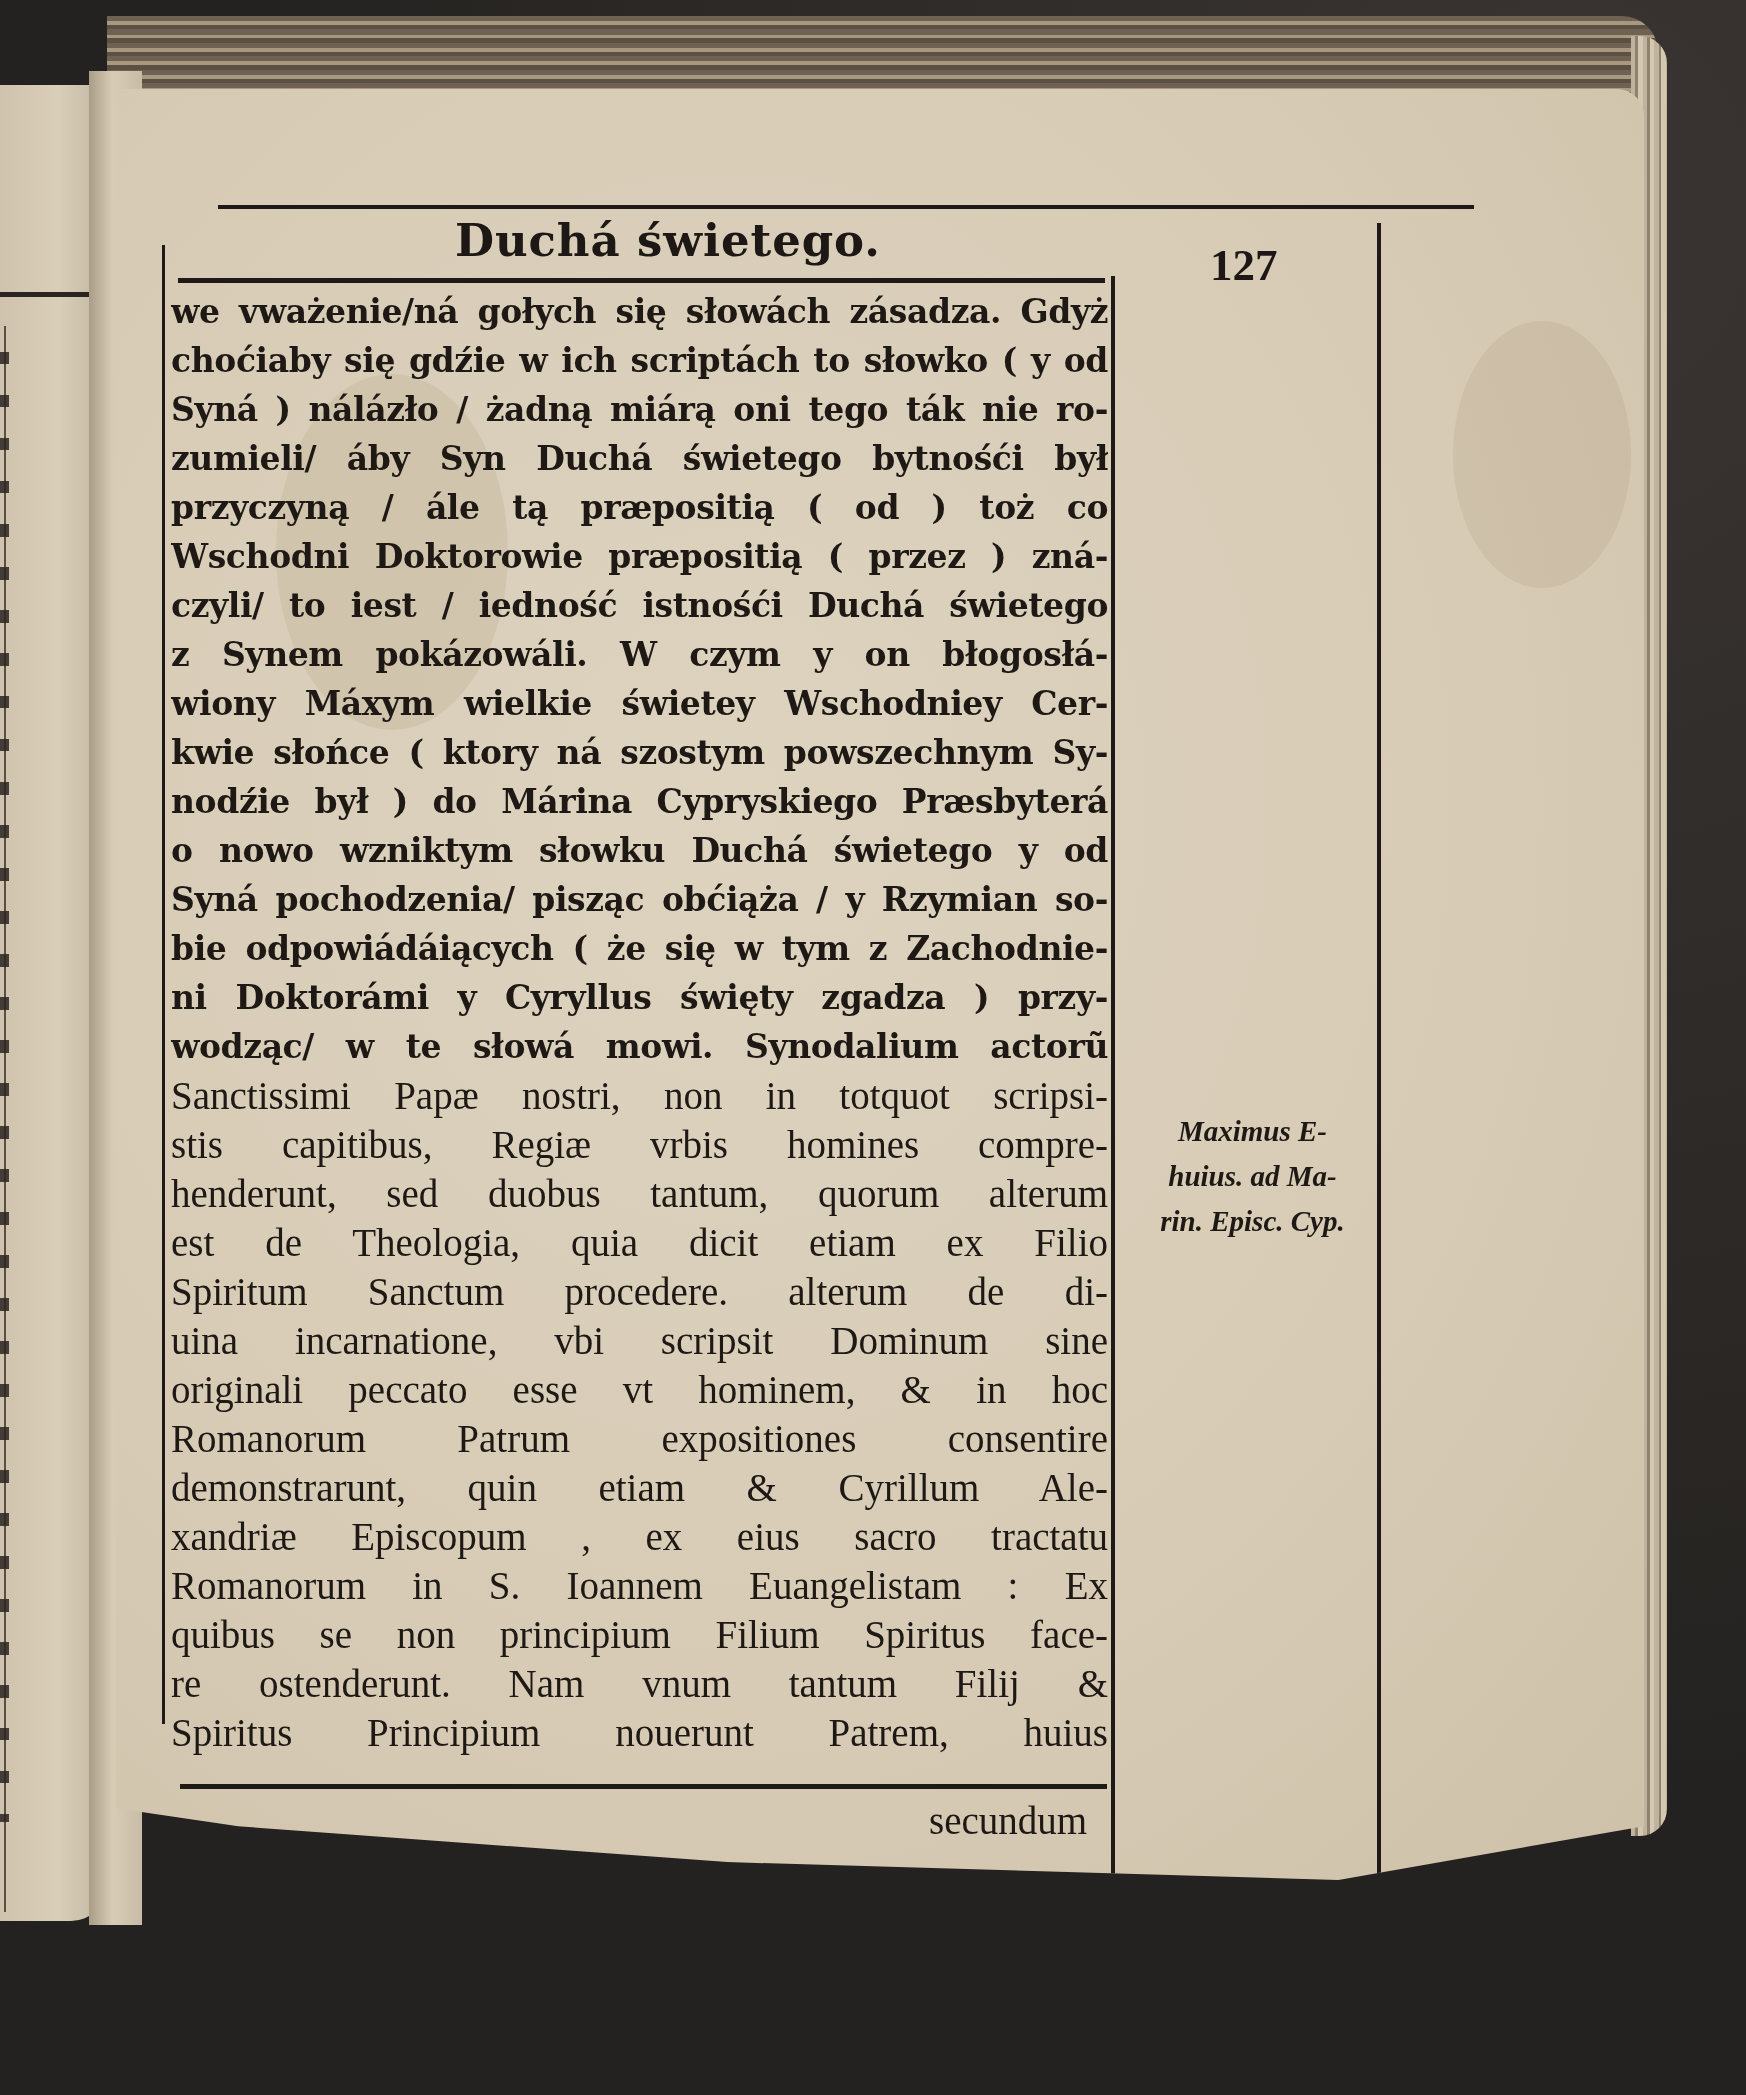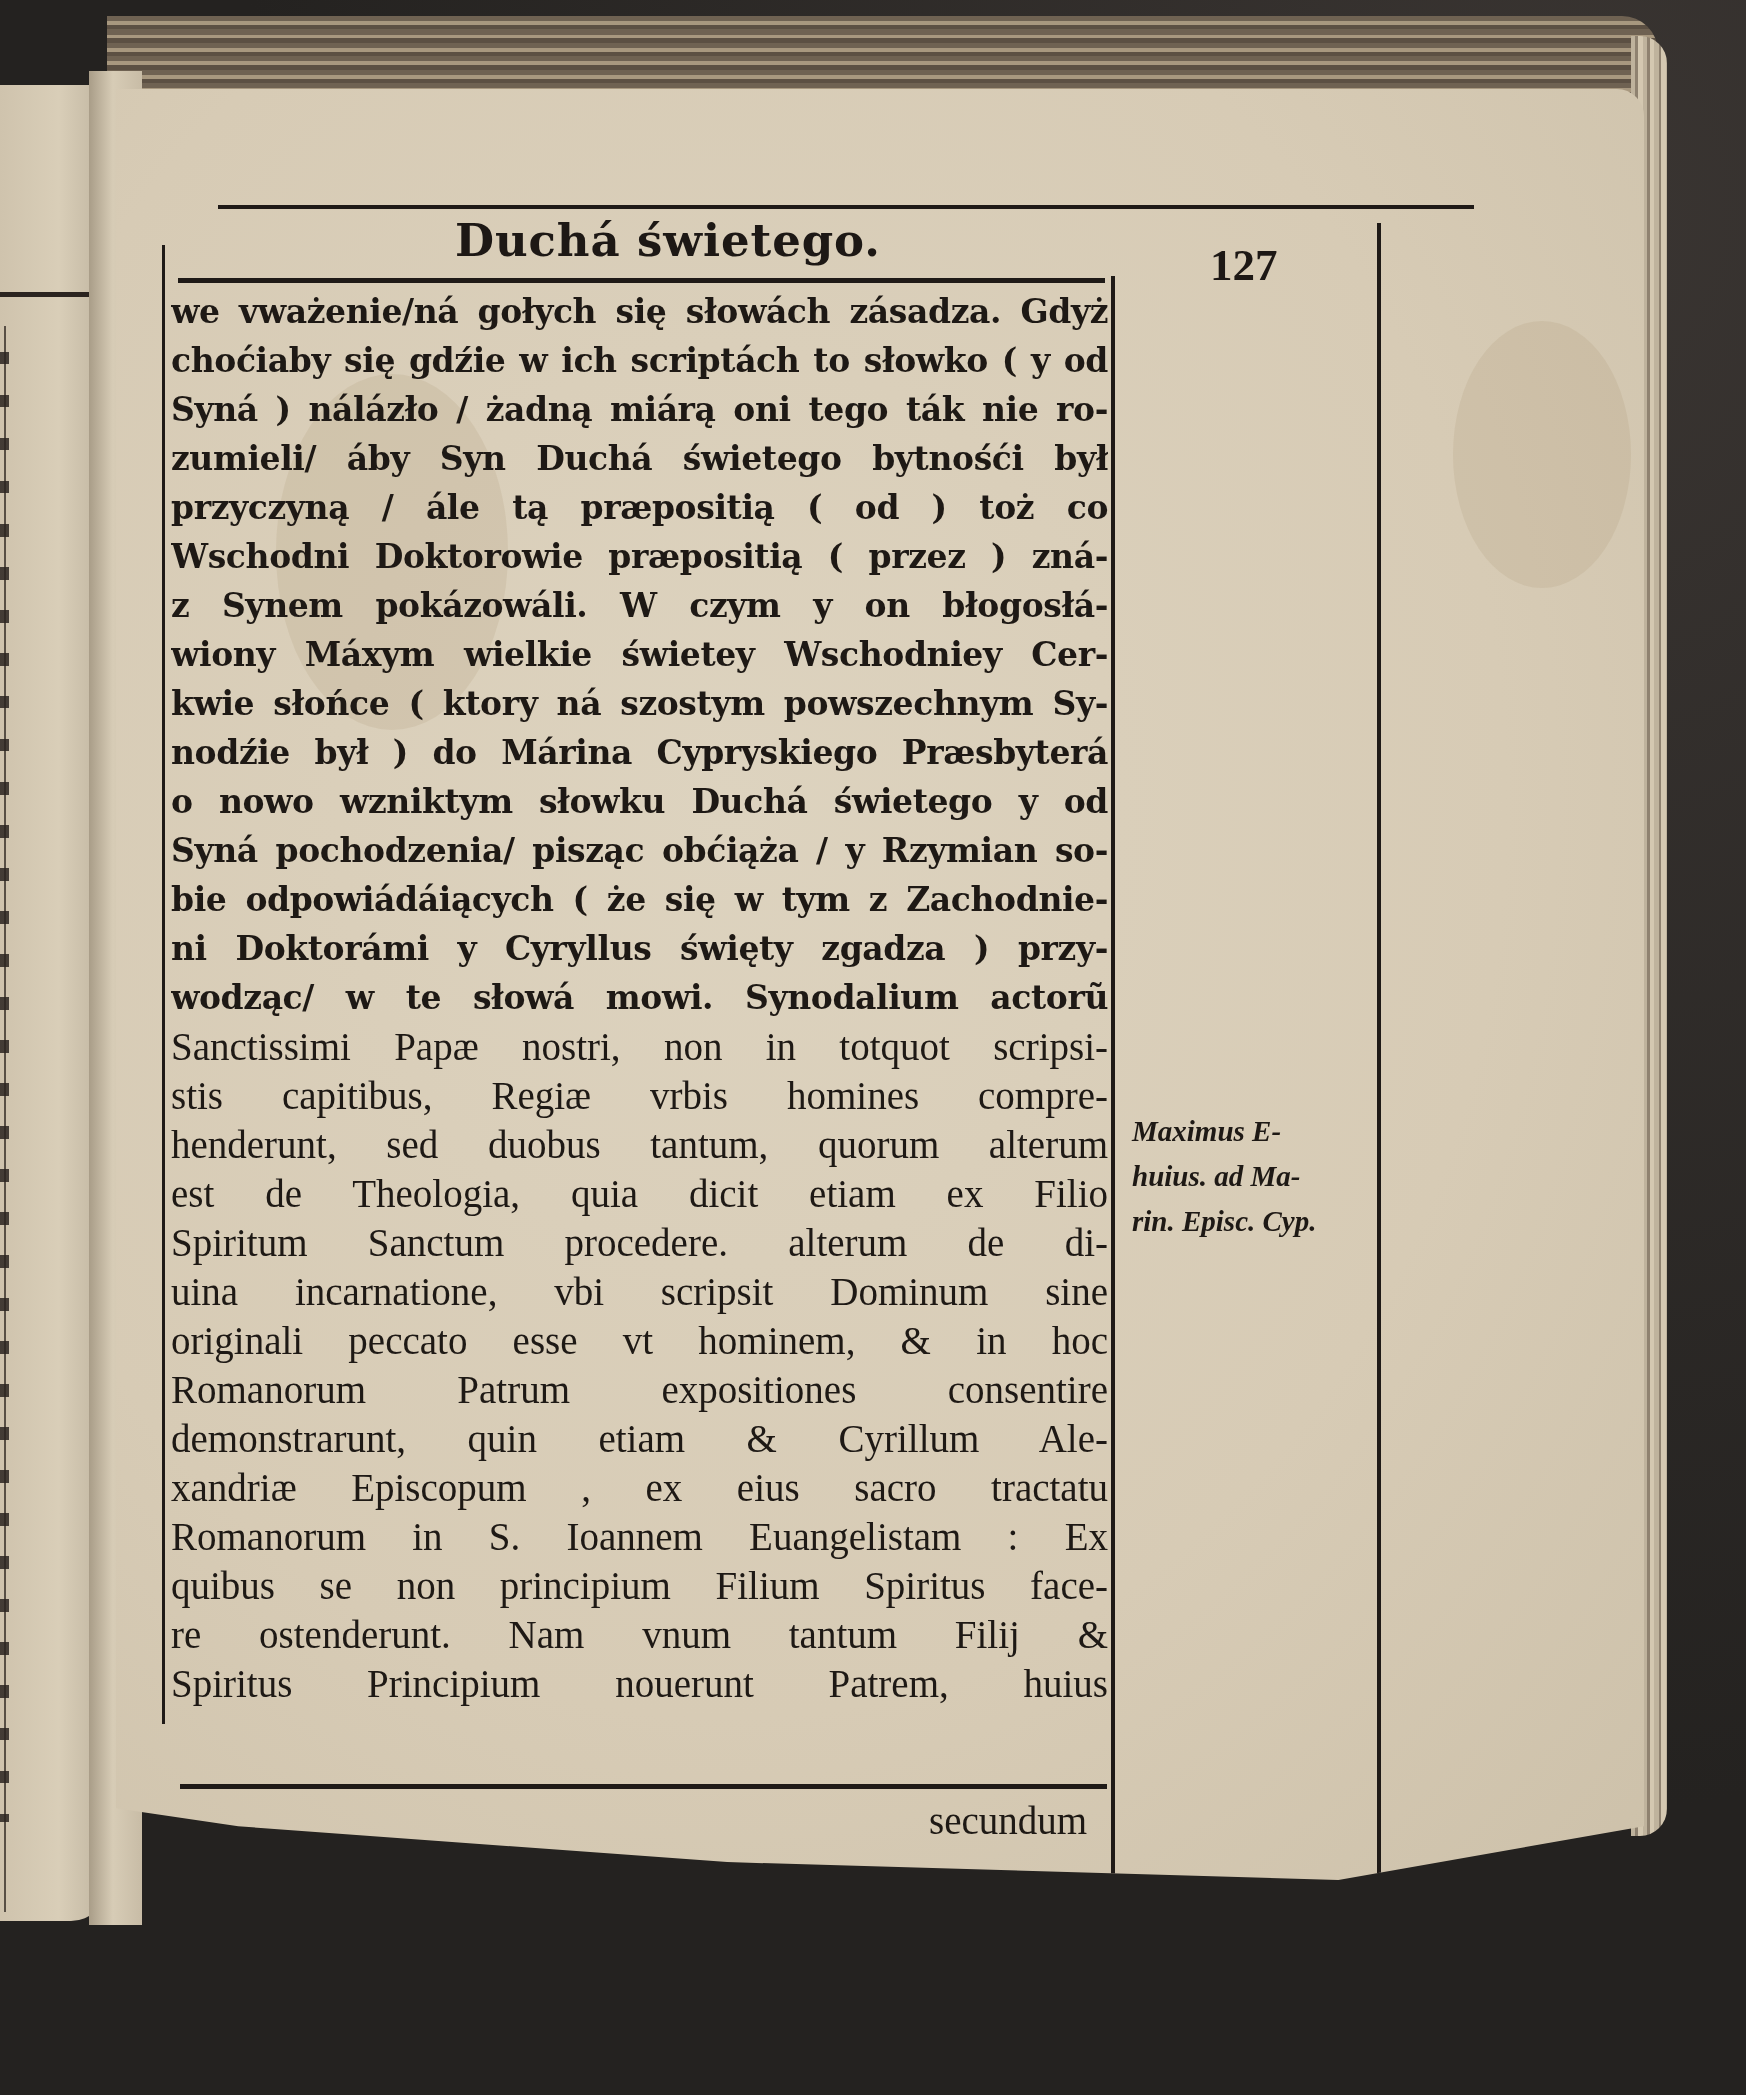--- a/index.html
+++ b/index.html
@@ -85,21 +85,21 @@
     }
     .line.polish { font-family: "DejaVu Serif", serif; font-weight: bold; font-size: 33px; letter-spacing: -0.4px; }
     .line.latin { font-family: "Liberation Serif", serif; font-size: 39px; }
     .catchword {
       position: absolute; left: 813px; top: 1709px;
       font-family: "Liberation Serif", serif; font-size: 39px; color: #1e1915;
     }
     .marginal-note {
       position: absolute; left: 1016px; top: 1020px; width: 241px;
       font-family: "Liberation Serif", serif; font-style: italic; font-weight: bold;
-      font-size: 29px; line-height: 45px; color: #1e1915;
+      font-size: 29px; line-height: 45px; color: #1e1915; text-align: center;
     }
     .marginal-note div { white-space: nowrap; }
     .stain { position:absolute; border-radius:50%; background: rgba(150,120,80,.12); }
   </style>
 </head>
 <body>
 
 <div class="backdrop"></div>
 <div class="leaves-top"></div>
 <div class="leaves-right"></div>
@@ -124,20 +124,21 @@
   <div class="running-head">Duchá świetego.</div>
   <div class="page-number">127</div>
 
   <div class="body-text" id="body-text">
       <div class="line polish">we vważenie/ná gołych się słowách zásadza. Gdyż</div>
       <div class="line polish">choćiaby się gdźie w ich scriptách to słowko ( y od</div>
       <div class="line polish">Syná ) nálázło / żadną miárą oni tego ták nie ro-</div>
       <div class="line polish">zumieli/ áby Syn Duchá świetego bytnośći był</div>
       <div class="line polish">przyczyną / ále tą præpositią ( od ) toż co</div>
       <div class="line polish">Wschodni Doktorowie præpositią ( przez ) zná-</div>
+      <div class="line polish">czyli/ to iest / iedność istnośći Duchá świetego</div>
       <div class="line polish">z Synem pokázowáli. W czym y on błogosłá-</div>
       <div class="line polish">wiony Máxym wielkie świetey Wschodniey Cer-</div>
       <div class="line polish">kwie słońce ( ktory ná szostym powszechnym Sy-</div>
       <div class="line polish">nodźie był ) do Márina Cypryskiego Præsbyterá</div>
       <div class="line polish">o nowo wzniktym słowku Duchá świetego y od</div>
       <div class="line polish">Syná pochodzenia/ pisząc obćiąża / y Rzymian so-</div>
       <div class="line polish">bie odpowiádáiących ( że się w tym z Zachodnie-</div>
       <div class="line polish">ni Doktorámi y Cyryllus święty zgadza ) przy-</div>
       <div class="line polish">wodząc/ w te słowá mowi. Synodalium actorũ</div>
       <div class="line latin">Sanctissimi Papæ nostri, non in totquot scripsi-</div>

